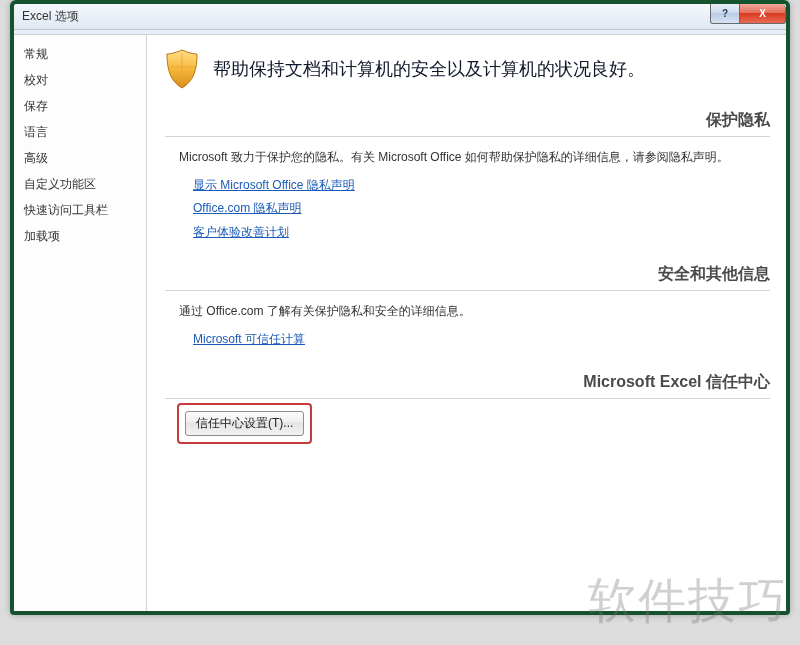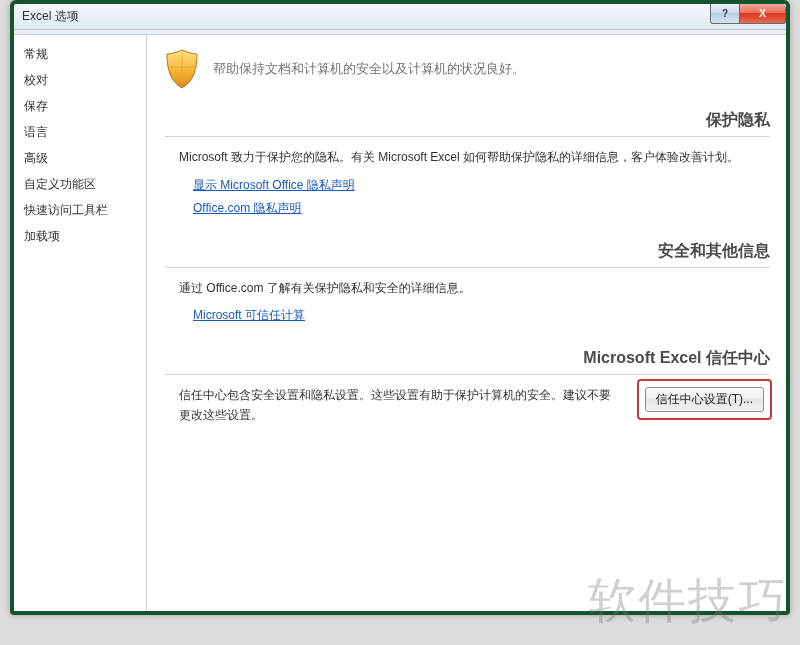--- a/index.html
+++ b/index.html
@@ -113,21 +113,21 @@
     display:flex;
     align-items:center;
     gap: 14px;
     margin-bottom: 18px;
   }
   .shield {
     width: 34px; height: 40px;
     position: relative;
   }
   .shield svg { width:34px; height:40px; display:block; }
-  .hero-text { color:#737373; font-size:13px; }
+  .hero-text { color:#0f172a; font-size:18px; }
   .section-head {
     font-weight: bold;
     color:#4a4a4a;
     border-bottom: 1px solid #d4d4d4;
     padding: 3px 0 5px 0;
     margin: 0 0 10px 0;
     font-size: 16px;
     text-align: right;
   }
   .section-body { padding: 0 0 16px 14px; color:#333; line-height: 1.8; }
@@ -212,35 +212,35 @@
             <path d="M17 1 C10 4 5 5 2 5 C2 20 5 32 17 39 C29 32 32 20 32 5 C29 5 24 4 17 1 Z" fill="url(#g1)" stroke="#b8760e" stroke-width="1"></path>
             <path d="M17 4 L17 36" stroke="#e9a437" stroke-width="0.8"></path>
             <path d="M4 18 L30 18" stroke="#e9a437" stroke-width="0.8"></path>
           </svg>
         </div>
         <div class="hero-text">帮助保持文档和计算机的安全以及计算机的状况良好。</div>
       </div>
 
       <div class="section-head">保护隐私</div>
       <div class="section-body">
-        <p>Microsoft 致力于保护您的隐私。有关 Microsoft Excel 如何帮助保护隐私的详细信息，客户体验改善计划。</p>
+        <p>Microsoft 致力于保护您的隐私。有关 Microsoft Office 如何帮助保护隐私的详细信息，请参阅隐私声明。</p>
         <span class="link link-block">显示 Microsoft Office 隐私声明</span>
         <span class="link link-block">Office.com 隐私声明</span>
+        <span class="link link-block">客户体验改善计划</span>
       </div>
 
       <div class="section-head">安全和其他信息</div>
       <div class="section-body">
         <p>通过 Office.com 了解有关保护隐私和安全的详细信息。</p>
         <span class="link link-block">Microsoft 可信任计算</span>
       </div>
 
       <div class="section-head">Microsoft Excel 信任中心</div>
       <div class="section-body">
         <div class="trust-row">
-          <div class="trust-desc">信任中心包含安全设置和隐私设置。这些设置有助于保护计算机的安全。建议不要更改这些设置。</div>
           <div class="trust-btn-wrap">
             <button class="native">信任中心设置(T)...</button>
           </div>
         </div>
       </div>
     </div>
   </div>
 </div>
 
 <div class="watermark">软件技巧</div>

